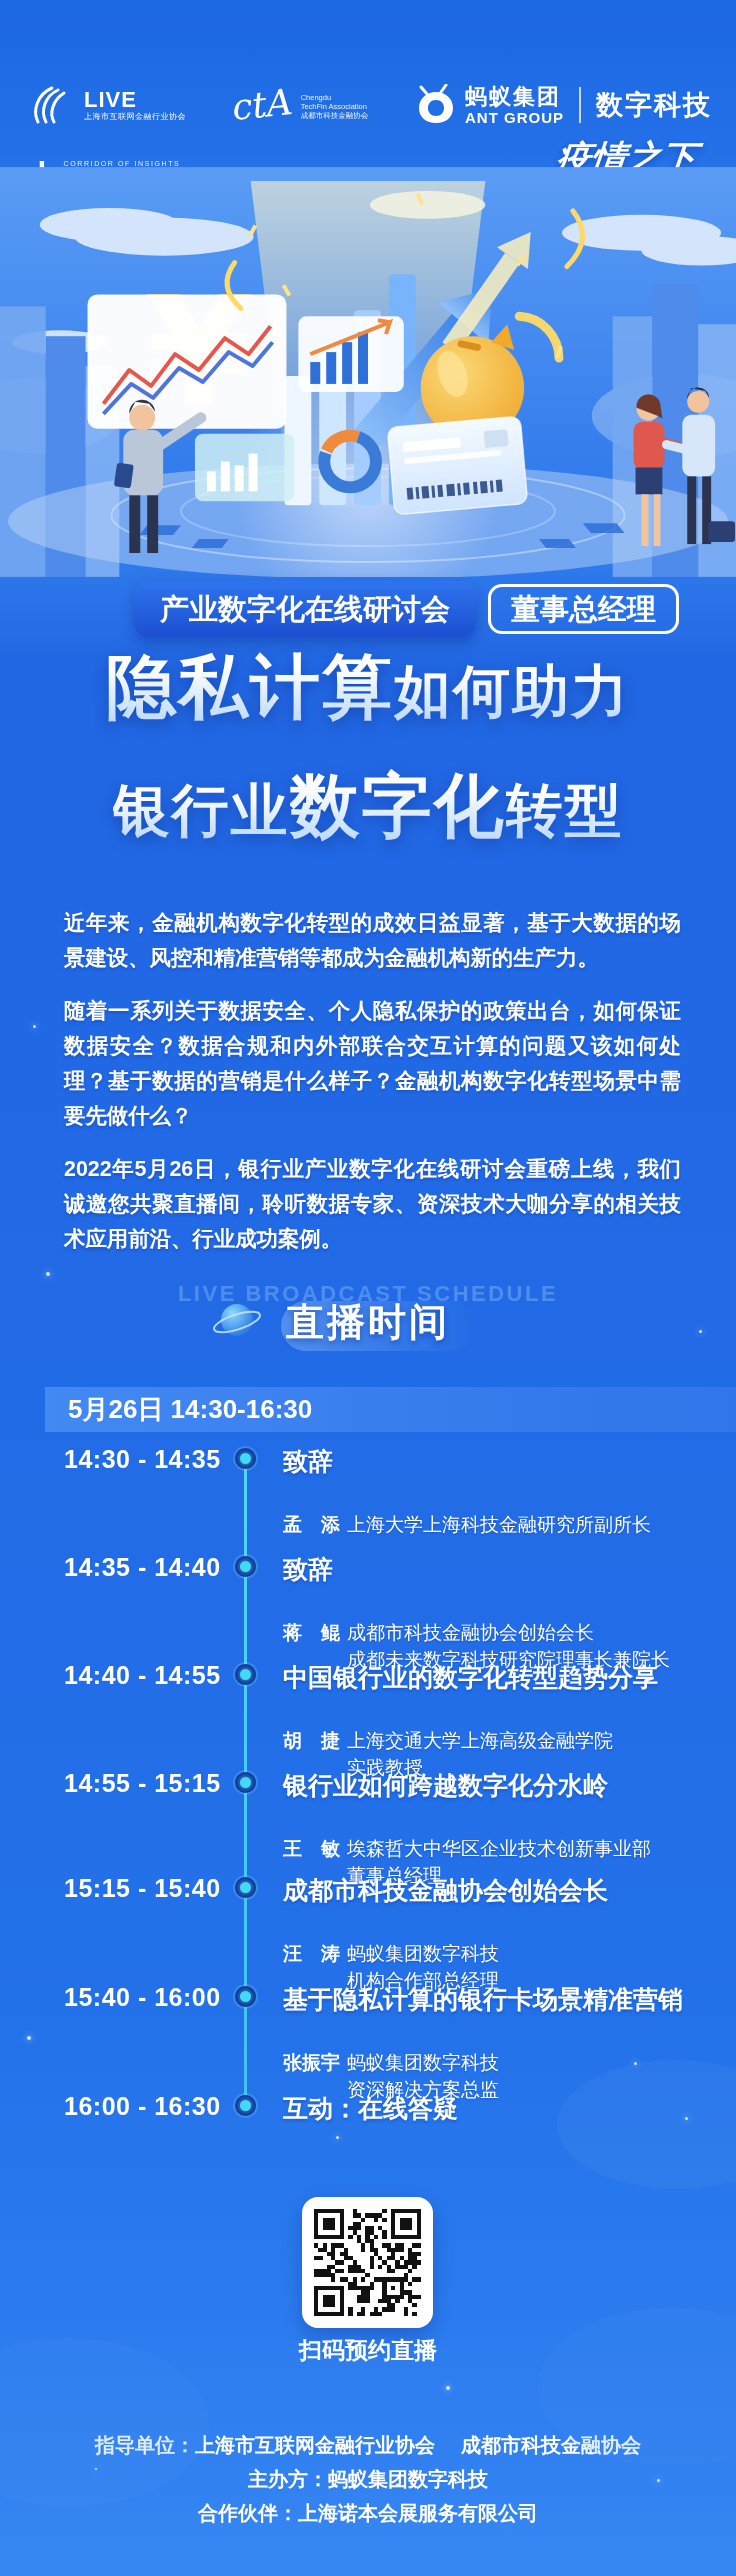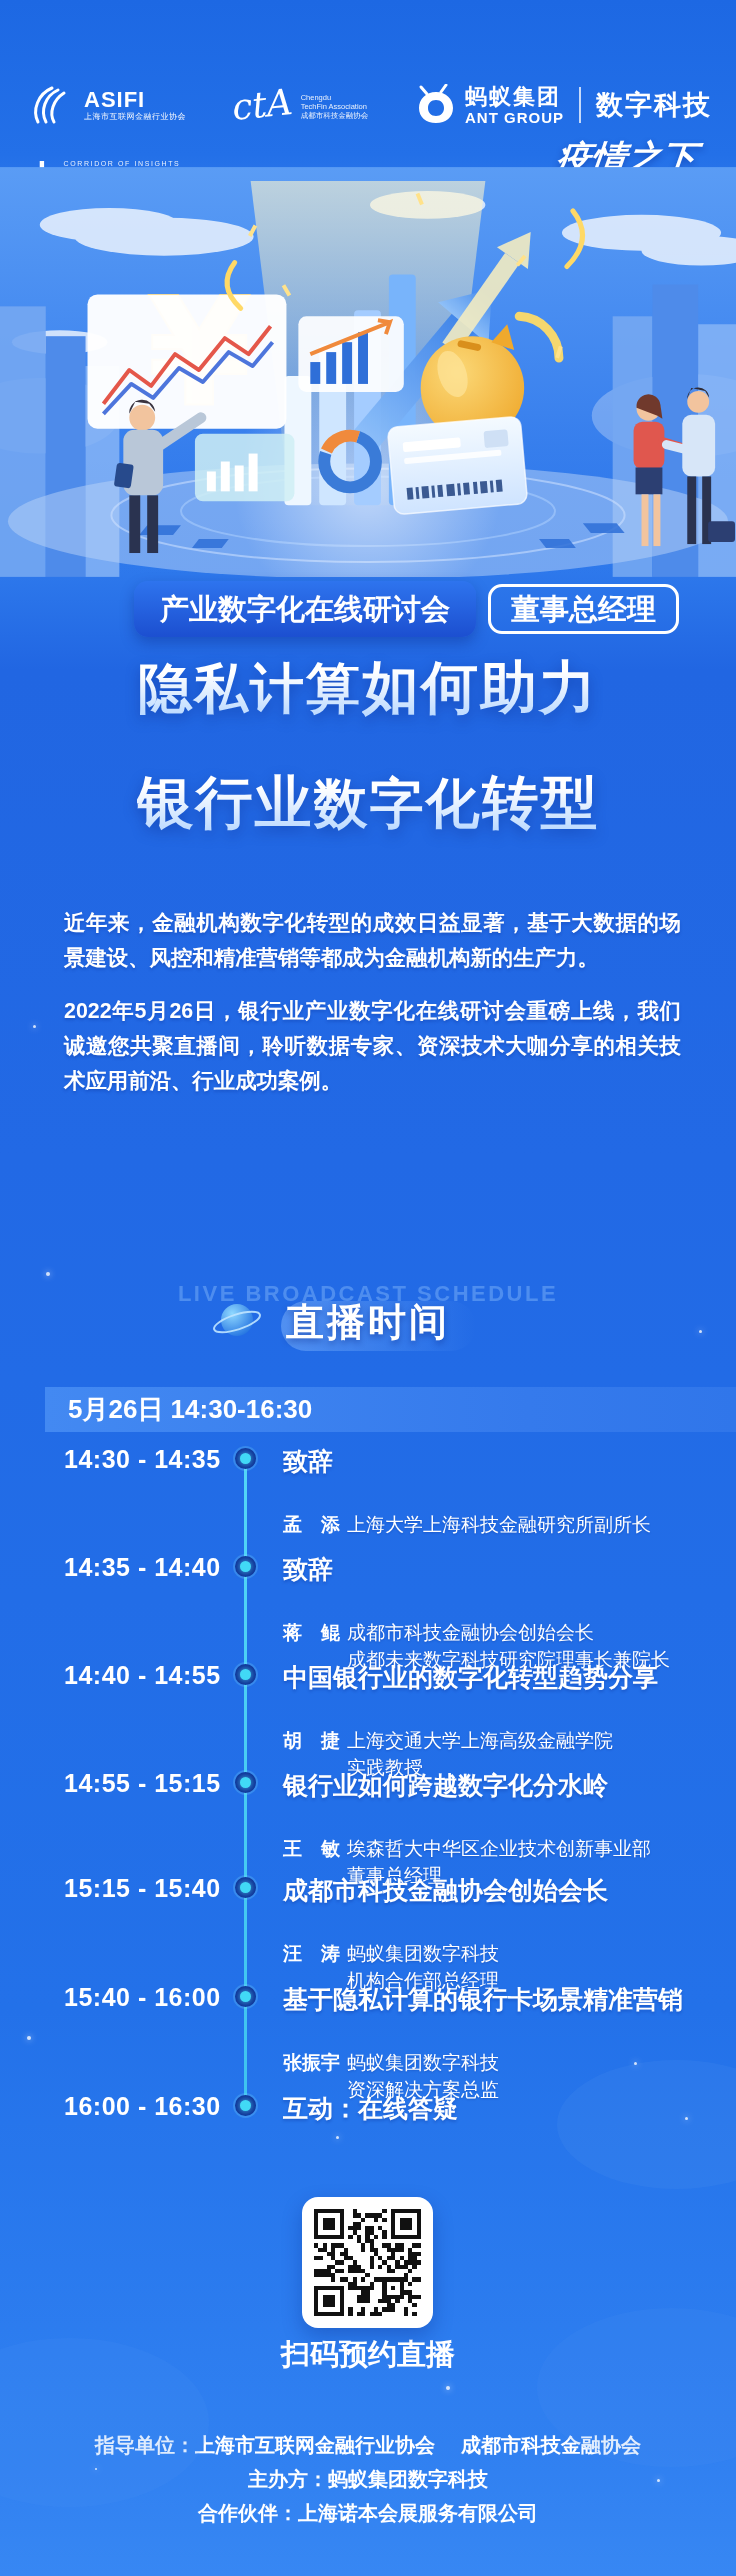--- a/index.html
+++ b/index.html
@@ -46,21 +46,21 @@
     box-shadow:0 6px 14px rgba(8,35,130,.35);}
   .badge-secondary{margin-left:12px;border:3px solid #fff;border-radius:14px;
     padding:0 20px;height:50px;line-height:44px;font-size:29px;font-weight:800;}
   
   .main-title{position:absolute;top:637px;left:0;width:736px;text-align:center;
     font-weight:900;letter-spacing:2px;filter:drop-shadow(0 5px 7px rgba(8,35,130,.4));}
   .t-line{display:block;line-height:101px;white-space:nowrap;}
   .grad-text{background:linear-gradient(180deg,#ffffff 25%,#bcdaff 95%);
     -webkit-background-clip:text;background-clip:text;color:#e9f4ff;
     -webkit-text-fill-color:transparent;}
-  .t-big{font-size:54px;}
+  .t-big{font-size:70px;}
   .t-mid{font-size:57px;}
   
   .intro{position:absolute;top:906px;left:64px;width:617px;font-size:21.4px;
     line-height:35px;font-weight:600;text-align:justify;
     text-shadow:0 2px 3px rgba(8,40,140,.3);}
   .intro p{margin:0 0 18px 0;}
   
   .live-ghost{position:absolute;top:1281px;left:0;width:736px;text-align:center;
     font-size:22px;font-weight:800;letter-spacing:2.5px;color:rgba(150,200,255,.38);}
   .live-pill{position:absolute;top:1301px;left:281px;width:195px;height:50px;
@@ -87,21 +87,21 @@
     white-space:nowrap;text-shadow:0 2px 3px rgba(8,40,140,.3);}
   .sched-speaker{position:absolute;left:283px;top:38px;display:flex;margin-top:28px;}
   .sp-name{flex:0 0 64px;font-size:19px;font-weight:700;line-height:27px;white-space:nowrap;}
   .sp-lines div{font-size:19px;font-weight:500;line-height:27px;white-space:nowrap;
     text-shadow:0 1px 2px rgba(8,40,140,.3);}
   
   .qr-box{position:absolute;top:2197px;left:302px;width:131px;height:131px;background:#fff;
     border-radius:16px;display:flex;align-items:center;justify-content:center;
     box-shadow:0 8px 20px rgba(8,35,130,.3);}
   .qr-caption{position:absolute;top:2335px;left:0;width:736px;text-align:center;
-    font-size:29px;font-weight:700;}
+    font-size:23px;font-weight:700;}
   .footer{position:absolute;top:2435px;left:0;width:736px;text-align:center;
     font-size:20px;font-weight:600;}
   .footer .f-line{line-height:21px;margin-bottom:13px;white-space:nowrap;}
   .footer .org2{margin-left:26px;}
   
   .blob{position:absolute;border-radius:50%;pointer-events:none;}
   .sparkle{position:absolute;border-radius:50%;background:#fff;pointer-events:none;}
 </style>
 </head>
 <body>
@@ -111,21 +111,21 @@
   <div class="logo-row">
     <div class="asifi">
       <svg width="46" height="42" viewBox="0 0 46 42">
         <g fill="none" stroke="#fff" stroke-width="3" stroke-linecap="round">
           <path d="M8 38 C2 26, 8 10, 22 4"></path>
           <path d="M16 38 C10 27, 15 12, 28 6"></path>
           <path d="M24 38 C19 29, 23 16, 34 9"></path>
         </g>
       </svg>
       <div class="asifi-text">
-        <div class="asifi-name">ASIFI</div>
+        <div class="asifi-name">LIVE</div>
         <div class="asifi-sub">上海市互联网金融行业协会</div>
       </div>
     </div>
     <div class="cta">
       <div class="cta-mark">ctA</div>
       <div class="cta-sub">
         <div>Chengdu</div>
         <div>TechFin Association</div>
         <div>成都市科技金融协会</div>
       </div>
@@ -343,20 +343,21 @@
     <div class="badge-secondary">董事总经理</div>
   </div>
 
   <div class="main-title">
     <span class="t-line"><span class="t-big grad-text">隐私计算</span><span class="t-mid grad-text">如何助力</span></span>
     <span class="t-line"><span class="t-mid grad-text">银行业</span><span class="t-big grad-text">数字化</span><span class="t-mid grad-text">转型</span></span>
   </div>
 
   <div class="intro">
     <p>近年来，金融机构数字化转型的成效日益显著，基于大数据的场景建设、风控和精准营销等都成为金融机构新的生产力。</p>
+    <p>随着一系列关于数据安全、个人隐私保护的政策出台，如何保证数据安全？数据合规和内外部联合交互计算的问题又该如何处理？基于数据的营销是什么样子？金融机构数字化转型场景中需要先做什么？</p>
     <p>2022年5月26日，银行业产业数字化在线研讨会重磅上线，我们诚邀您共聚直播间，聆听数据专家、资深技术大咖分享的相关技术应用前沿、行业成功案例。</p>
   </div>
 
   <div class="live-ghost">LIVE BROADCAST SCHEDULE</div>
   <div class="live-pill"></div>
   <svg class="planet" viewBox="0 0 50 50">
     <defs>
       <radialGradient id="sphere" cx=".35" cy=".3" r=".8">
         <stop offset="0" stop-color="#8fd8ff"></stop>
           <stop offset="1" stop-color="#1f6fe0"></stop>

